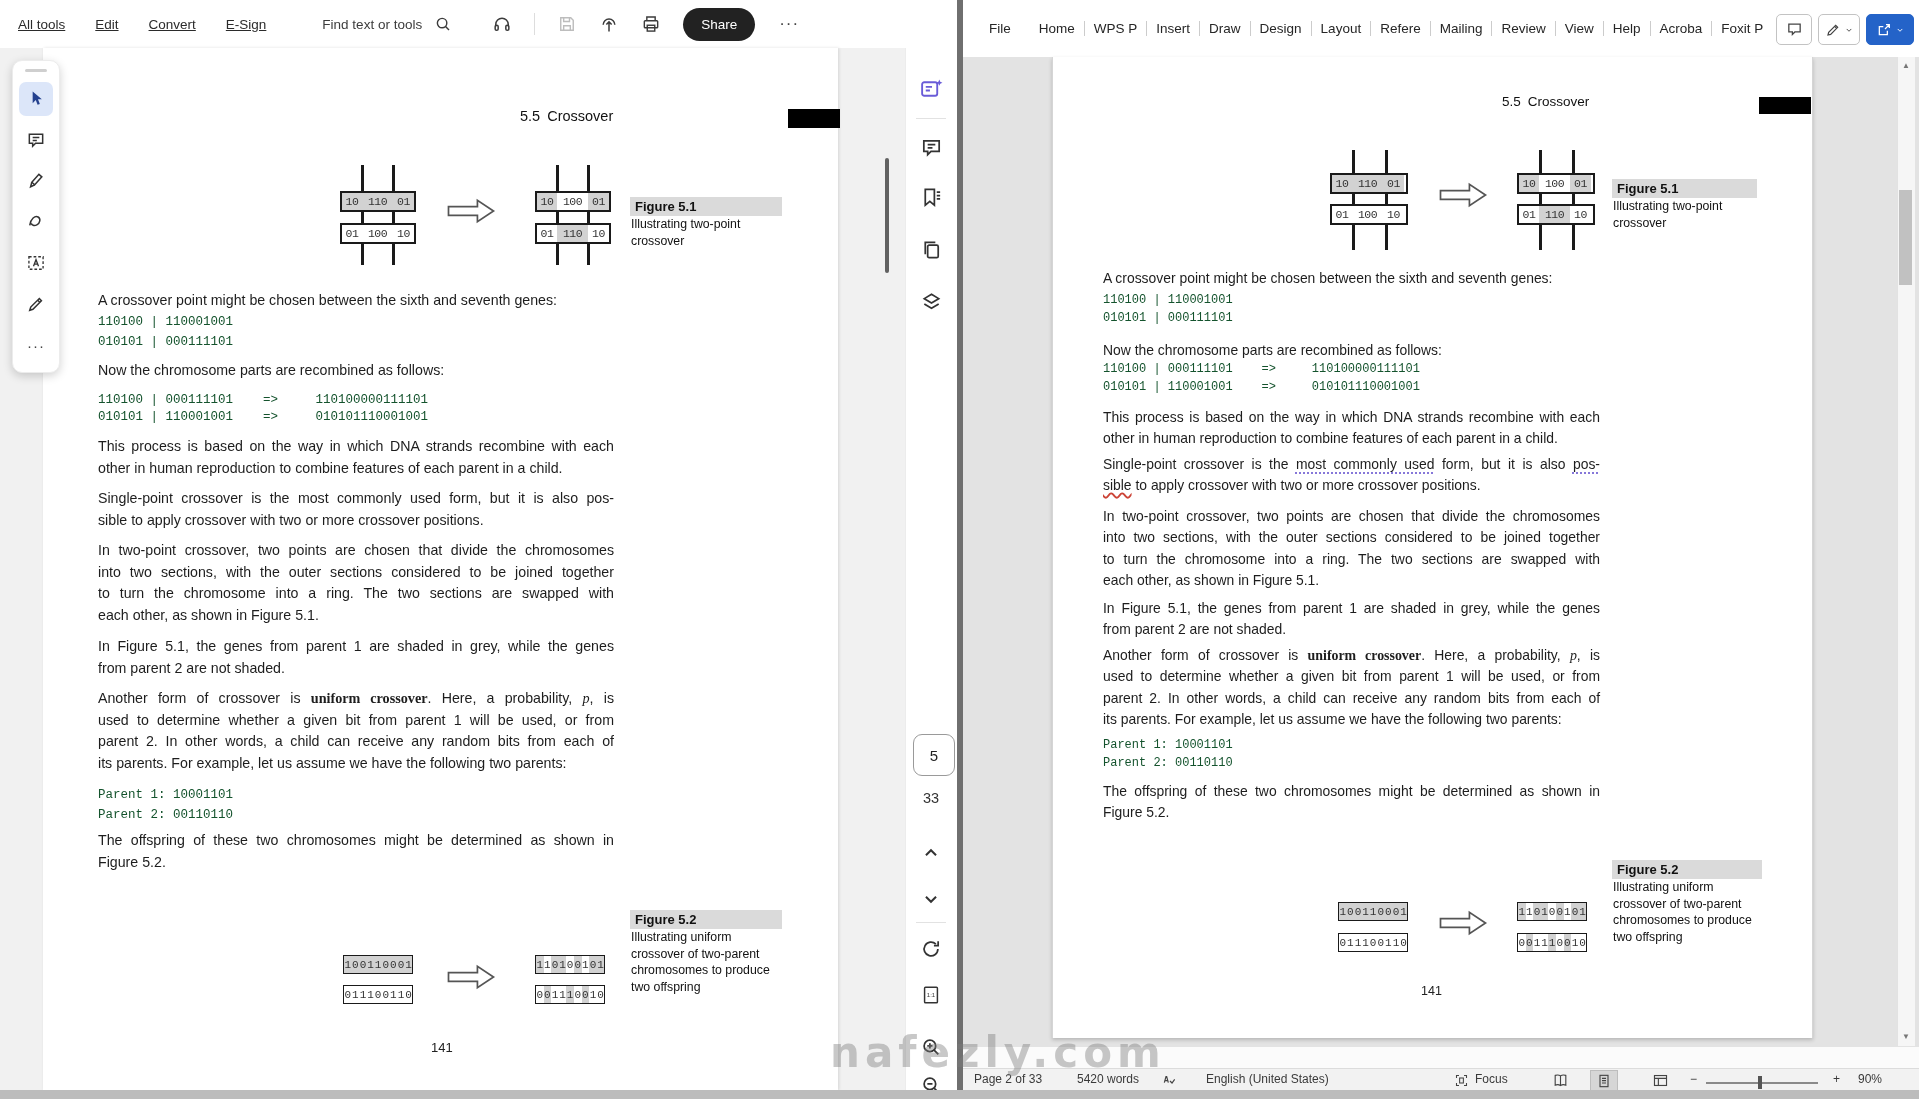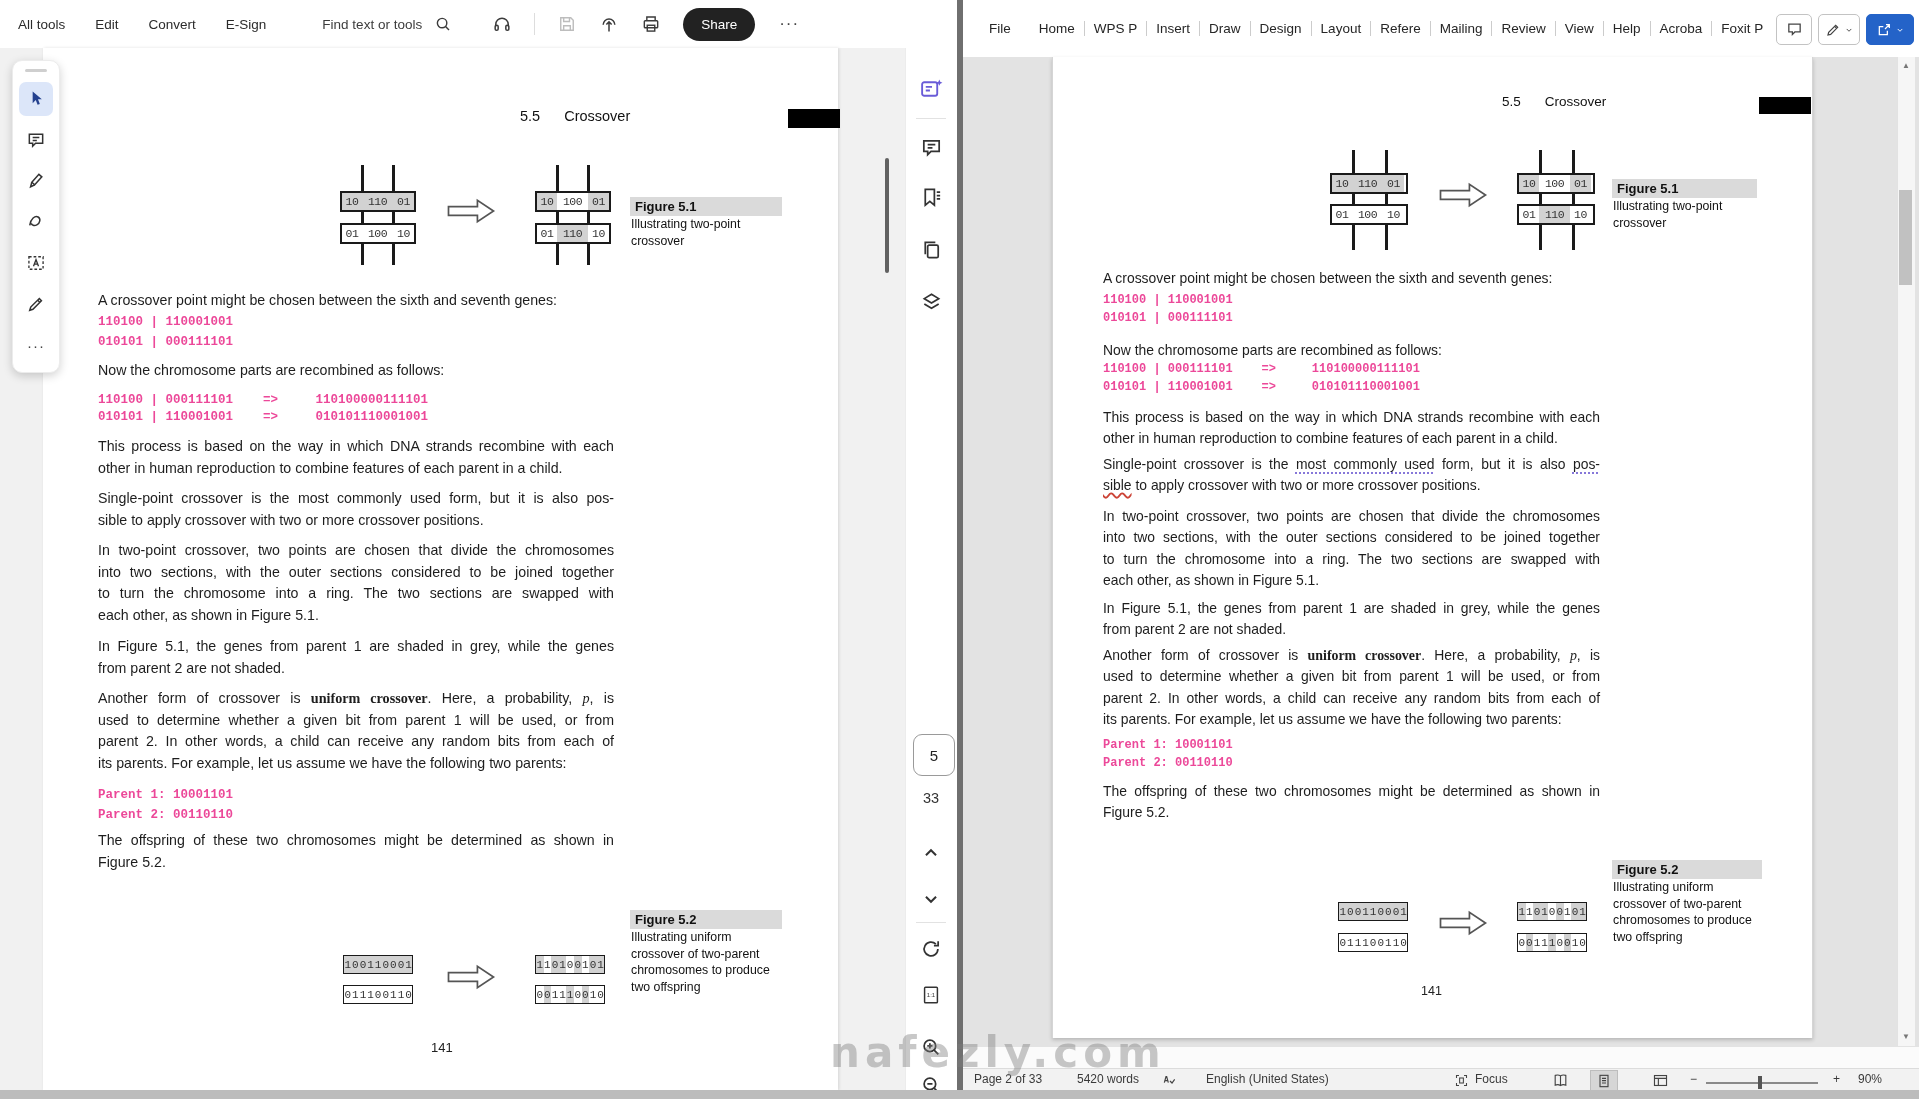--- a/index.html
+++ b/index.html
@@ -5,21 +5,21 @@
   html,body{margin:0;padding:0;background:#fff;}
   .screen{position:relative;width:1919px;height:1099px;overflow:hidden;
           font-family:"Liberation Sans",sans-serif;background:#fff;}
   .abs{position:absolute;}
   svg.ic{display:block;}
 
   
   .acr-toolbar{position:absolute;left:0;top:0;width:957px;height:48px;background:#fff;
                border-bottom:1px solid #e4e4e4;display:flex;align-items:center;}
   .acr-menu{display:flex;gap:30px;margin-left:18px;font-size:13.5px;color:#2b2b2b;}
-  .acr-menu span{cursor:default;}
+  .acr-menu span{cursor:default;text-decoration:underline;}
   .acr-find{margin-left:56px;display:flex;align-items:center;gap:12px;font-size:13.5px;color:#3c3c3c;}
   .acr-tbicons{display:flex;align-items:center;gap:22px;margin-left:40px;color:#3b3b3b;}
   .tb-div{width:1px;height:22px;background:#ddd;}
   .share-pill{margin-left:22px;background:#222;color:#fff;font-size:13.5px;height:33px;
               border-radius:17px;display:flex;align-items:center;padding:0 18px;}
   .tb-dots{margin-left:24px;font-size:17px;letter-spacing:1px;color:#444;}
 
   .acr-docarea{position:absolute;left:0;top:48px;width:905px;height:1042px;background:#f1f1f1;}
   .acr-page{position:absolute;left:43px;top:48px;width:795px;height:1042px;background:#fff;
             box-shadow:1px 0 3px rgba(0,0,0,.12);}
@@ -74,26 +74,26 @@
   .doc-text{font-family:"Liberation Sans",sans-serif;color:#1d1d1d;}
   .para{font-size:14.2px;line-height:21.5px;}
   .paraL{width:516px;}
   .paraR{width:497px;font-size:13.9px;line-height:21.3px;}
   .pline{text-align:justify;text-align-last:justify;}
   .plast{text-align-last:left;}
   .bold{font-family:"Liberation Serif",serif;font-weight:700;}
   .ital{font-family:"Liberation Serif",serif;font-style:italic;}
   .sp-dot{text-decoration:underline dotted #8677d9;text-decoration-thickness:2px;text-underline-offset:3px;}
   .sp-red{text-decoration:underline wavy #cc4437;text-decoration-thickness:1.5px;text-underline-offset:2px;}
-  .mono{font-family:"Liberation Mono",monospace;color:#ec4899;white-space:pre;font-weight:bold;}
+  .mono{font-family:"Liberation Mono",monospace;color:#14532d;white-space:pre;}
   .monoL{font-size:12.5px;line-height:20px;}
   .monoR{font-size:12px;line-height:17.5px;}
   .mline{white-space:pre;}
   .sec-head{font-size:14.5px;color:#111;}
-  .sec-head .num{margin-right:24px;}
+  .sec-head .num{margin-right:7px;}
   .black-bar{background:#000;}
   .cap-title{background:#dadada;font-weight:700;font-size:13px;padding:2px 5px;color:#111;}
   .capline{font-size:12.3px;line-height:16.5px;color:#111;margin-left:1px;}
   .pgnum{font-size:13px;color:#222;}
 
   
   .chpair{position:absolute;height:100px;}
   .xline{position:absolute;top:0;bottom:0;width:2.5px;background:#1a1a1a;}
   .chbox{position:absolute;left:0;display:flex;border:2px solid #1a1a1a;height:21px;box-sizing:border-box;background:#fff;}
   .chbox span{display:flex;align-items:center;justify-content:center;

